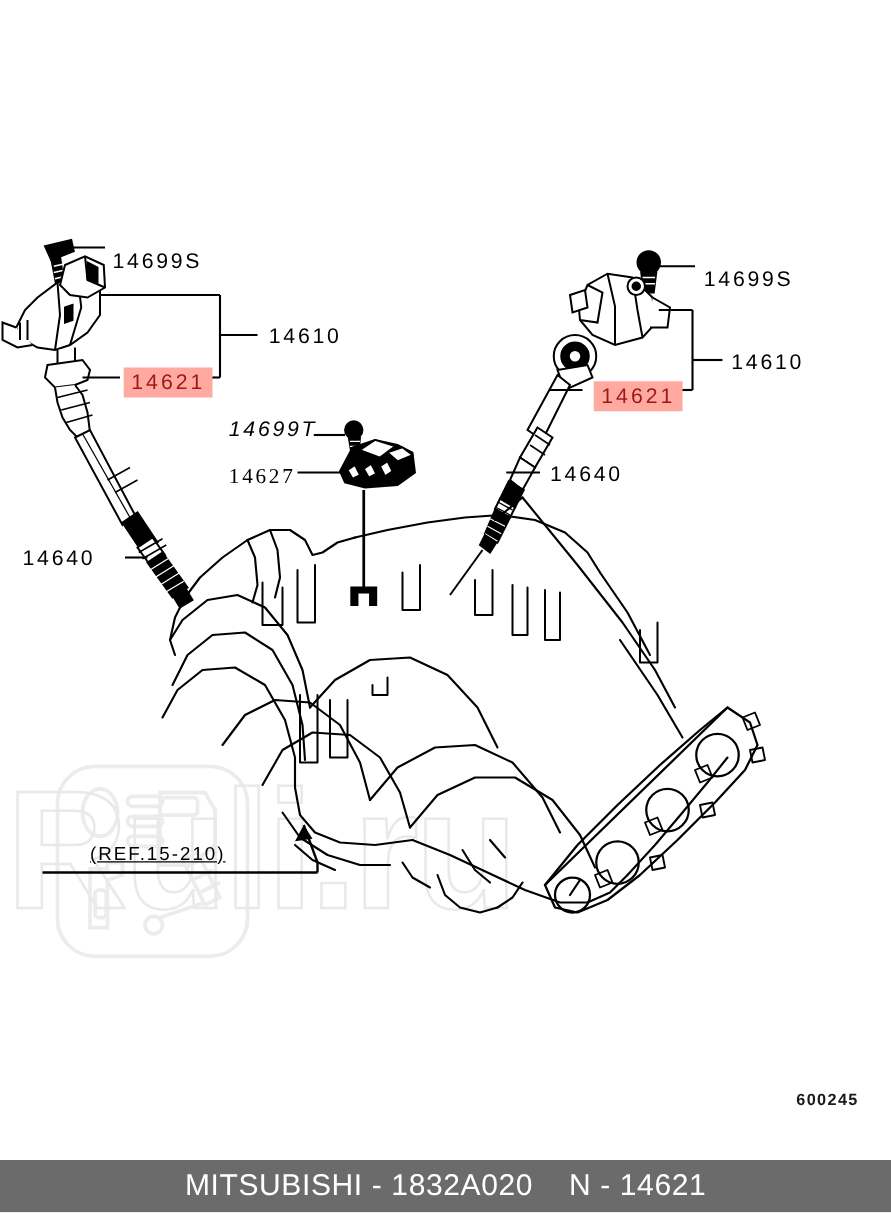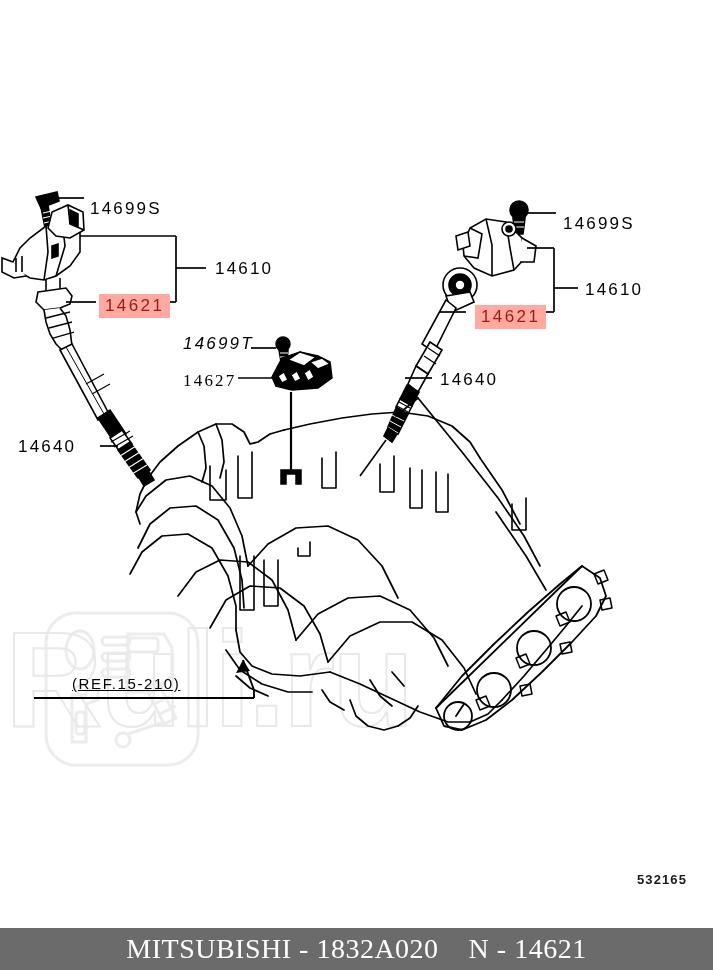--- a/index.html
+++ b/index.html
@@ -65,22 +65,22 @@
     top: 928px;
     width: 713px;
     height: 42px;
     background: #6b6b6b;
     display: flex;
     align-items: center;
     justify-content: center;
   }
   #footer-text {
     color: #ffffff;
-    font-family: Liberation Serif, serif;
-    font-size: 28px;
+    font-family: Liberation Sans, sans-serif;
+    font-size: 24px;
     letter-spacing: 0.5px;
     white-space: pre;
   }
   #watermark-layer {
     position: absolute;
     left: 0;
     top: 0;
     width: 713px;
     height: 970px;
     pointer-events: none;
@@ -346,19 +346,19 @@
   <div class="pn-label" style="left:183px; top:335px;font-style:italic;">14699T</div>
   <div class="pn-label" style="left:183px; top:372px;font-family:Liberation Serif, serif;">14627</div>
 
   <div class="pn-label" style="left:563px; top:215px;">14699S</div>
   <div class="pn-label" style="left:585px; top:281px;">14610</div>
   <div class="pn-label hl" style="left:475px; top:305px;">14621</div>
   <div class="pn-label" style="left:440px; top:371px;">14640</div>
 
   <div class="ref-label" style="left:72px; top:676px;">(REF.15-210)</div>
 
-  <div id="fig-no">532165</div>
+  <div id="fig-no">600245</div>
 
   <div id="footer-bar">
     <span id="footer-text">MITSUBISHI - 1832A020    N - 14621</span>
   </div>
 
 </div>
 
 </body></html>

